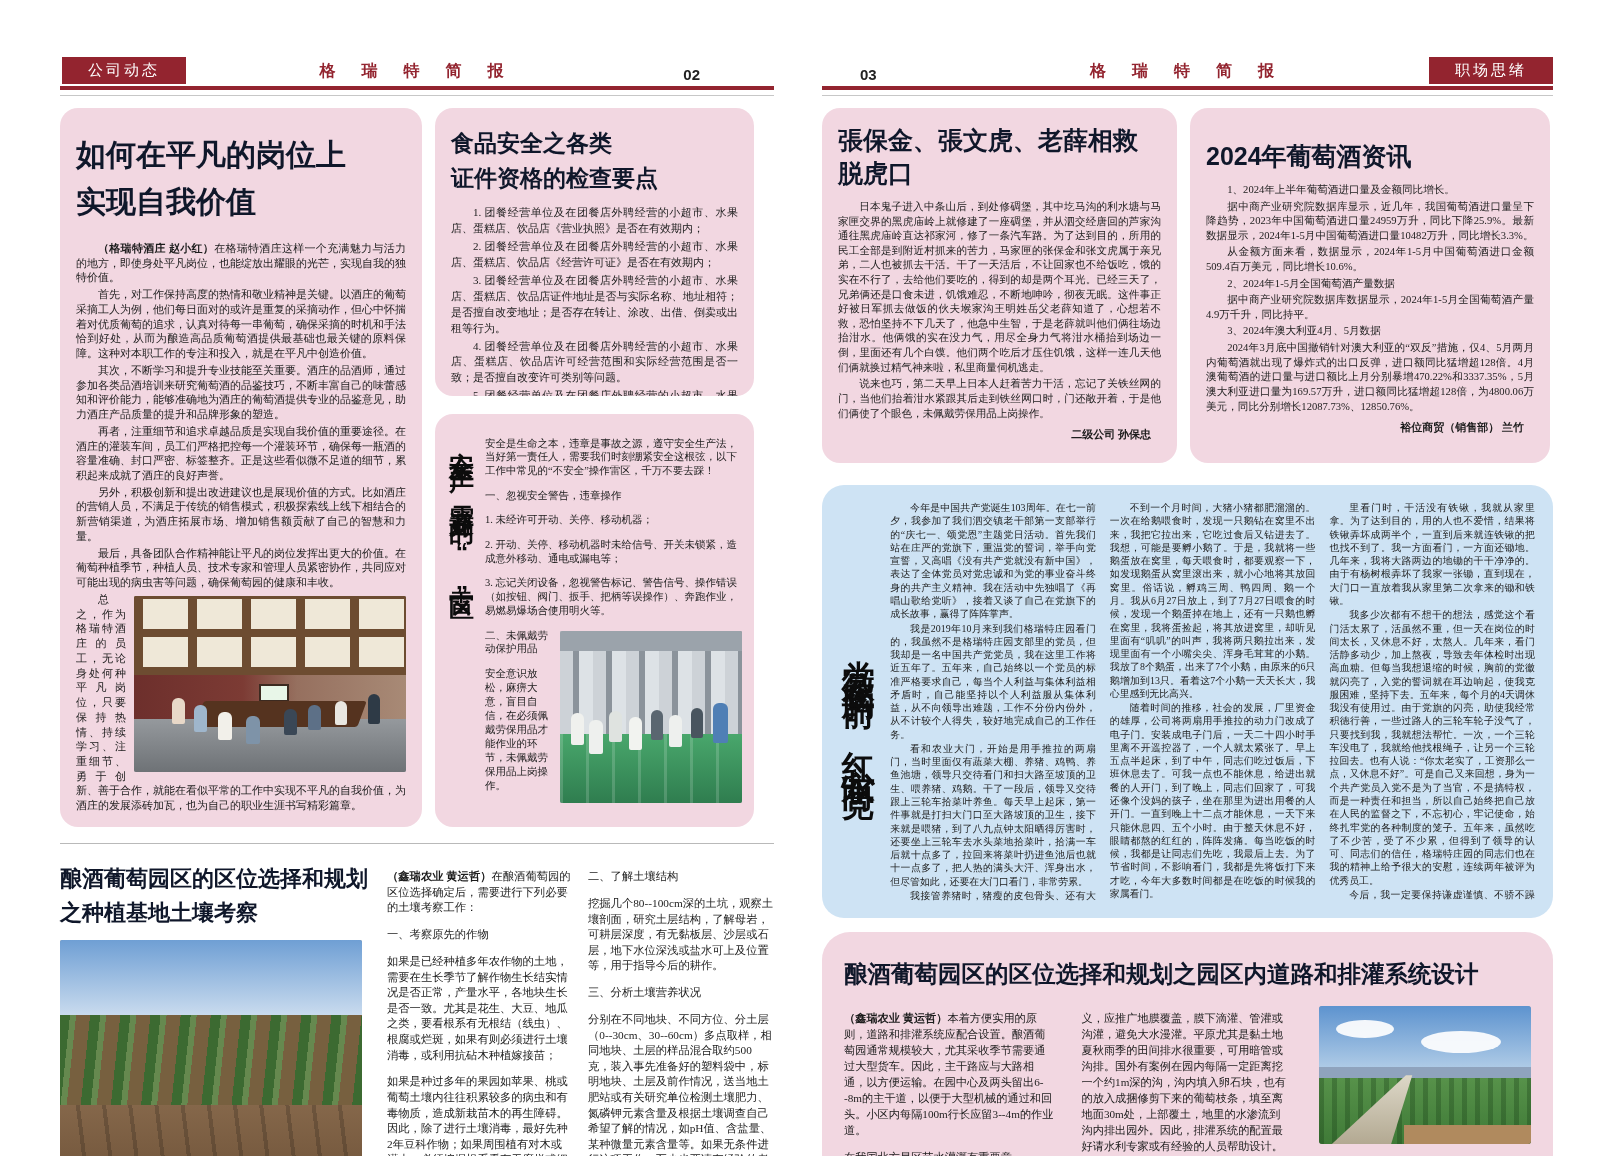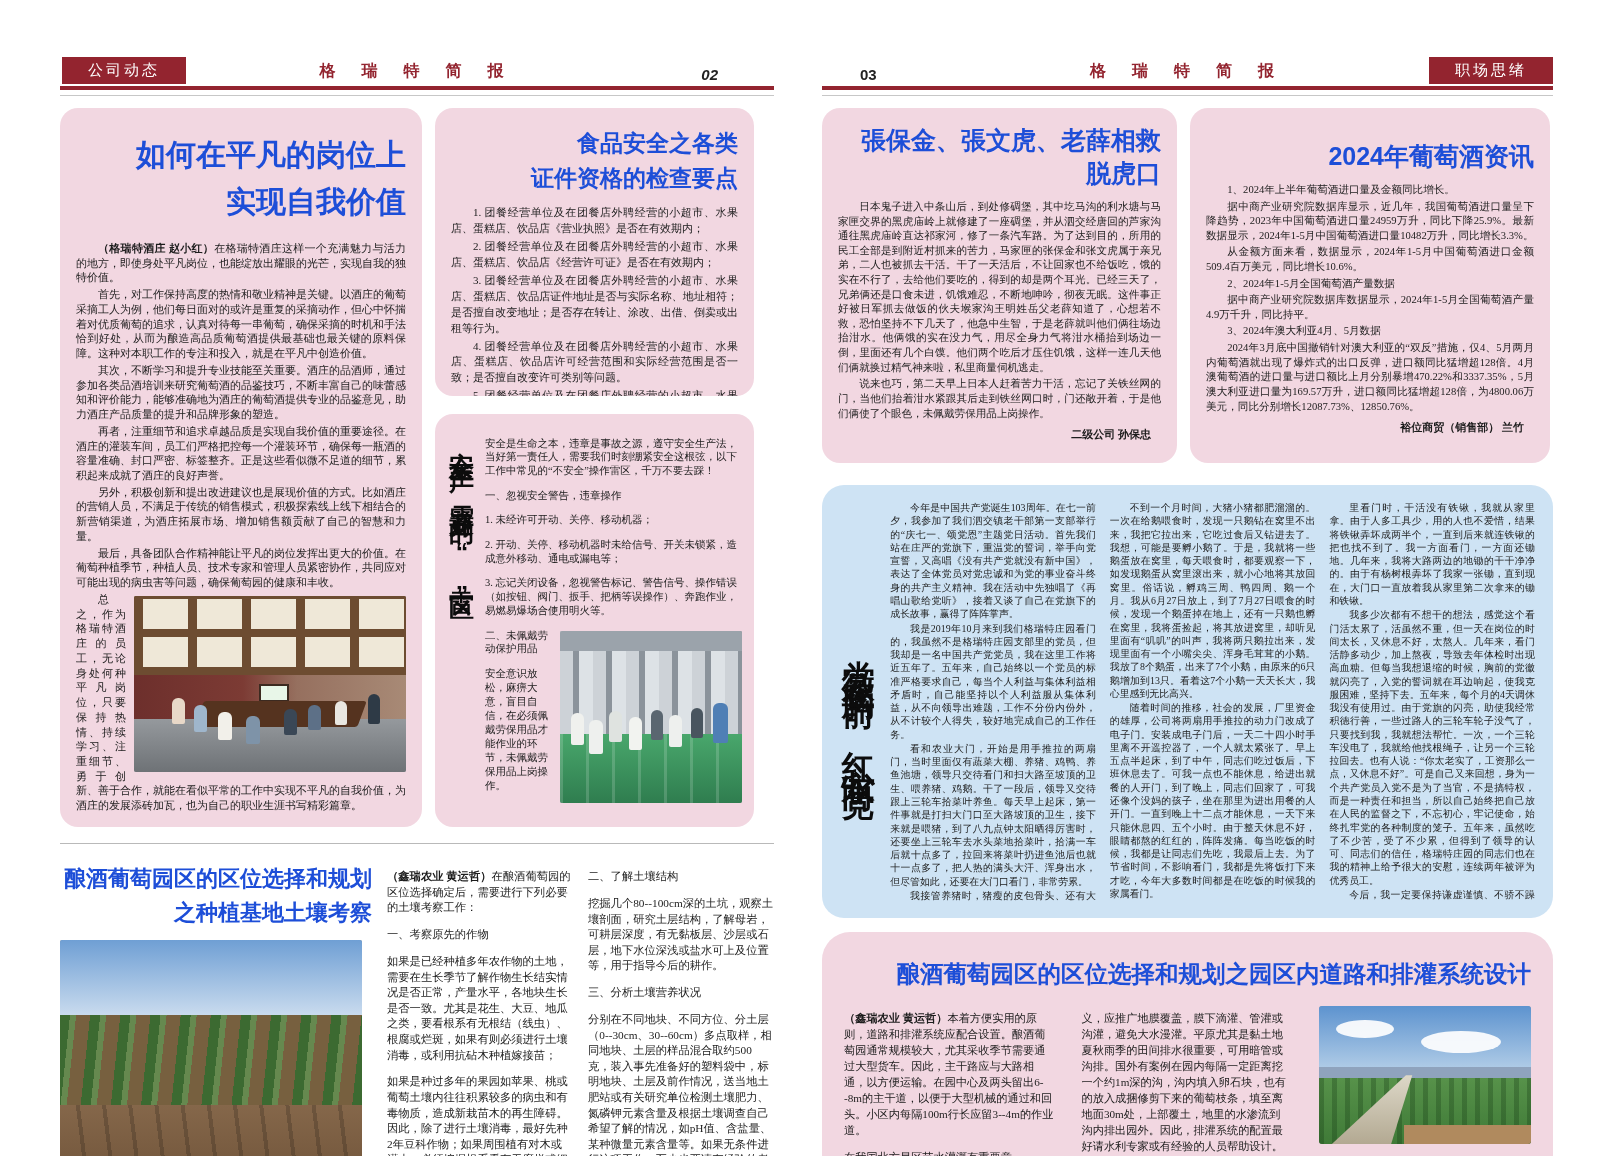--- a/index.html
+++ b/index.html
@@ -13,30 +13,30 @@
   .pghead{position:relative;height:30px;border-bottom:4px solid #93242F;}
   .pghead:after{content:"";position:absolute;left:0;right:0;bottom:-10px;height:1px;background:#c7c7c7;}
   .sec-label{position:absolute;top:1px;width:124px;height:27px;background:#93242F;color:#fff;
              font-family:"Liberation Sans",sans-serif;font-size:15px;letter-spacing:3px;
              display:flex;align-items:center;justify-content:center;}
   #pageL .sec-label{left:2px;} #pageR .sec-label{right:0;}
   .mast{position:absolute;left:0;right:0;top:5px;text-align:center;color:#93242F;
         font-weight:bold;font-size:16px;letter-spacing:11px;}
   .pgnum{position:absolute;bottom:3px;font-family:"Liberation Sans",sans-serif;
          font-weight:bold;font-size:15px;color:#222;}
-  #pageL .pgnum{right:56px;font-style:italic;} #pageR .pgnum{left:38px;}
+  #pageL .pgnum{right:74px;} #pageR .pgnum{left:38px;}
 
   
   .box{box-sizing:border-box;overflow:hidden;}
   .pink{background:#F2D7E1;border-radius:18px;}
   .blue{background:#CEE3F4;border-radius:22px;}
   .row{display:flex;gap:13px;margin-top:18px;}
 
-  h2.art-title{font-family:"Liberation Sans",sans-serif;font-weight:bold;color:#1d4ed8;
-      text-align:right;margin:0;}
+  h2.art-title{font-family:"Liberation Sans",sans-serif;font-weight:bold;color:#0f172a;
+      text-align:left;margin:0;}
   p.body, .paras p, .list p{font-size:11px;line-height:1.34;text-align:justify;
       text-indent:2em;margin:0 0 2px 0;}
   .kai{font-weight:bold;}
   .byline-right{text-align:right;font-weight:bold;font-size:11px;margin-top:6px;padding-right:10px;}
 
   
   #artA{width:362px;padding:16px 16px 12px;}
   #artA h2{font-size:30px;line-height:1.55;margin:8px 0 16px;}
   #artA .last-para{margin-top:2px;}
   
@@ -290,21 +290,21 @@
         <p>看和农业大门，开始是用手推拉的两扇门，当时里面仅有蔬菜大棚、养猪、鸡鸭、养鱼池塘，领导只交待看门和扫大路至坡顶的卫生、喂养猪、鸡鹅。干了一段后，领导又交待跟上三轮车拾菜叶养鱼。每天早上起床，第一件事就是打扫大门口至大路坡顶的卫生，接下来就是喂猪，到了八九点钟太阳晒得厉害时，还要坐上三轮车去水头菜地拾菜叶，拾满一车后就十点多了，拉回来将菜叶扔进鱼池后也就十一点多了，把人热的满头大汗、浑身出水，但尽管如此，还要在大门口看门，非常劳累。</p>
         <p>我接管养猪时，猪瘦的皮包骨头、还有大的咬小的的情况，有时大猪把小猪咬得躺在圈里乱叫，几乎要咬死。我饲养后，调整饲料一天喂食几次，</p>
       </div>
     <div class="g-col">
         <p>不到一个月时间，大猪小猪都肥溜溜的。一次在给鹅喂食时，发现一只鹅钻在窝里不出来，我把它拉出来，它吃过食后又钻进去了。我想，可能是要孵小鹅了。于是，我就将一些鹅蛋放在窝里，每天喂食时，都要观察一下，如发现鹅蛋从窝里滚出来，就小心地将其放回窝里。俗话说，孵鸡三周、鸭四周、鹅一个月。我从6月27日放上，到了7月27日喂食的时候，发现一个鹅蛋掉在地上，还有一只鹅也孵在窝里，我将蛋捡起，将其放进窝里，却听见里面有“叽叽”的叫声，我将两只鹅拉出来，发现里面有一个小嘴尖尖、浑身毛茸茸的小鹅。我放了8个鹅蛋，出来了7个小鹅，由原来的6只鹅增加到13只。看着这7个小鹅一天天长大，我心里感到无比高兴。</p>
         <p>随着时间的推移，社会的发展，厂里资金的雄厚，公司将两扇用手推拉的动力门改成了电子门。安装成电子门后，一天二十四小时手里离不开遥控器了，一个人就太紧张了。早上五点半起床，到了中午，同志们吃过饭后，下班休息去了。可我一点也不能休息，给进出就餐的人开门，到了晚上，同志们回家了，可我还像个没妈的孩子，坐在那里为进出用餐的人开门。一直到晚上十二点才能休息，一天下来只能休息四、五个小时。由于整天休息不好，眼睛都熬的红红的，阵阵发痛。每当吃饭的时候，我都是让同志们先吃，我最后上去。为了节省时间，不影响看门，我都是先将饭打下来才吃，今年大多数时间都是在吃饭的时候我的家属看门。</p>
         <p>五年来，一般情况下没有请过假，有时候小事就叫家里人照看一下，除党支部一两个月开一次会外，一个月都不请一天假。为了集体利益，刚来到这</p>
       </div>
     <div class="g-col">
       <div>
-          <p>里看门时，干活没有铁锹，我就从家里拿。由于人多工具少，用的人也不爱惜，结果将铁锹弄坏成两半个，一直到后来就连铁锹的把也找不到了。我一方面看门，一方面还锄地。几年来，我将大路两边的地锄的干干净净的。由于有杨树根弄坏了我家一张锄，直到现在，大门口一直放着我从家里第二次拿来的锄和铁锹。</p>
+          <p>里看门时，干活没有铁锹，我就从家里拿。为了达到目的，用的人也不爱惜，结果将铁锹弄坏成两半个，一直到后来就连铁锹的把也找不到了。我一方面看门，一方面还锄地。几年来，我将大路两边的地锄的干干净净的。由于有杨树根弄坏了我家一张锄，直到现在，大门口一直放着我从家里第二次拿来的锄和铁锹。</p>
           <p>我多少次都有不想干的想法，感觉这个看门活太累了，活虽然不重，但一天在岗位的时间太长，又休息不好，太熬人。几年来，看门活静多动少，加上熬夜，导致去年体检时出现高血糖。但每当我想退缩的时候，胸前的党徽就闪亮了，入党的誓词就在耳边响起，使我克服困难，坚持下去。五年来，每个月的4天调休我没有使用过。由于党旗的闪亮，助使我经常积德行善，一些过路人的三轮车轮子没气了，只要找到我，我就想法帮忙。一次，一个三轮车没电了，我就给他找根绳子，让另一个三轮拉回去。也有人说：“你太老实了，工资那么一点，又休息不好”。可是自己又来回想，身为一个共产党员入党不是为了当官，不是搞特权，而是一种责任和担当，所以自己始终把自己放在人民的监督之下，不忘初心，牢记使命，始终扎牢党的各种制度的笼子。五年来，虽然吃了不少苦，受了不少累，但得到了领导的认可、同志们的信任，格瑞特庄园的同志们也在我的精神上给予很大的安慰，连续两年被评为优秀员工。</p>
           <p>今后，我一定要保持谦虚谨慎、不骄不躁的工作作风，继续保持艰苦奋斗的工作作风，红心永向党，为格瑞特的辉煌发出自己的光和热。</p>
         </div>
 
     </div>
   </section>
 
   <section class="box pink" id="artH">
     <h2 class="art-title">酿酒葡萄园区的区位选择和规划之园区内道路和排灌系统设计</h2>
     <div class="h-cols">

